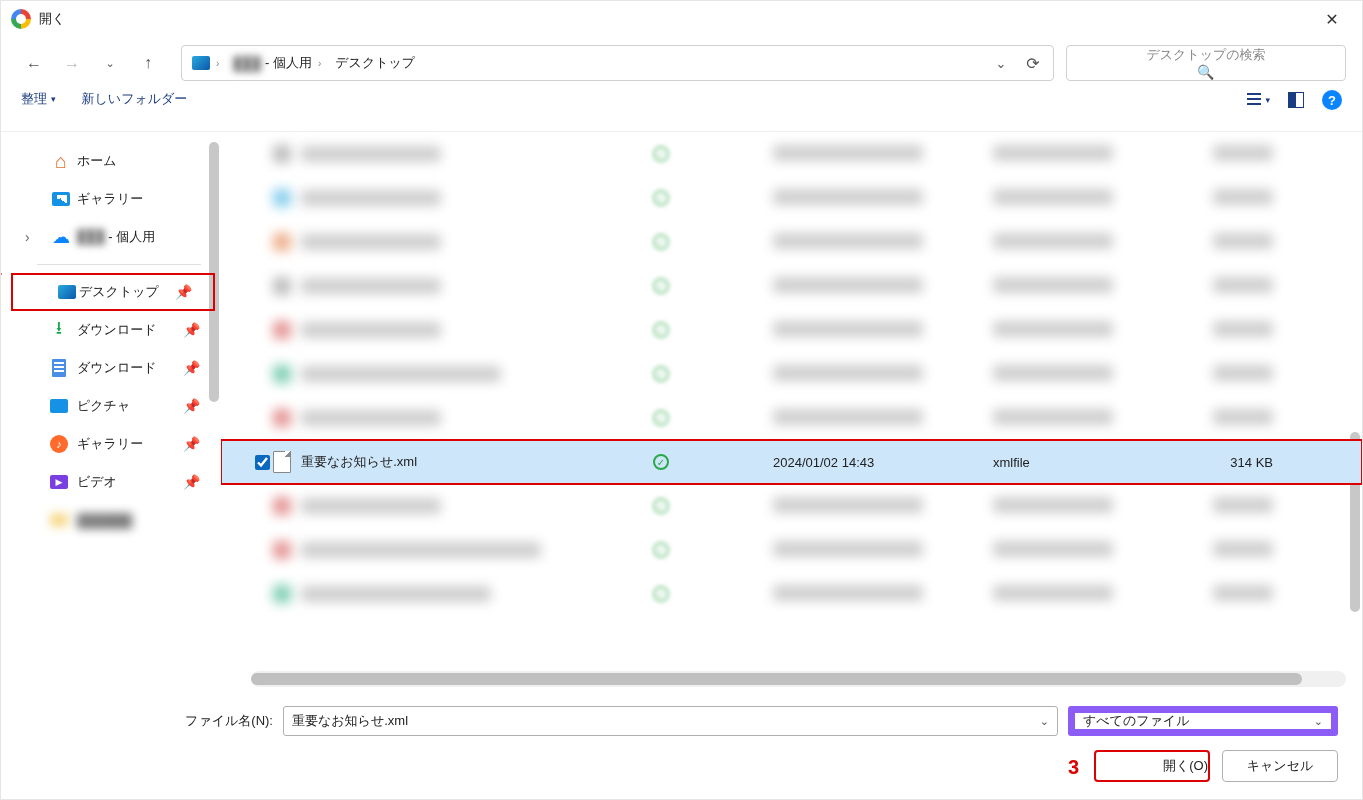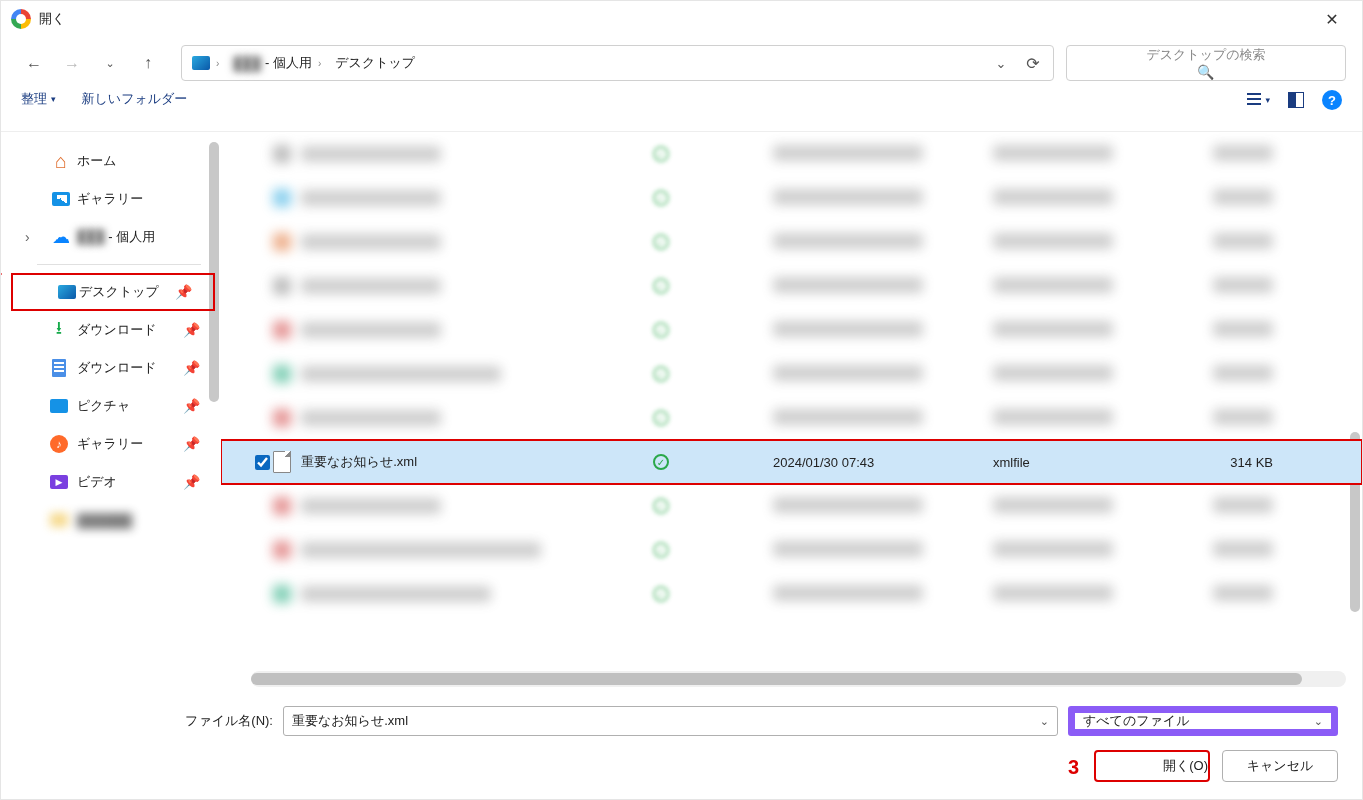--- a/index.html
+++ b/index.html
@@ -356,21 +356,21 @@
 
           <div class="row selected selected-box">
             <div class="cb"><input type="checkbox" checked="" style=""></div>
             <div class="c-name">
               <span class="file-ico"></span>
               <span>重要なお知らせ.xml</span>
             </div>
             <div class="c-status">
                 <span class="status-ok"></span>
               </div>
-            <div class="c-date">2024/01/30 07:43</div>
+            <div class="c-date">2024/01/02 14:43</div>
             <div class="c-type">xmlfile</div>
             <div class="c-size">314 KB</div>
           </div>
         </div>
 
         <div class="row blurred">
           <div class="cb"></div>
           <div class="c-name">
               <span class="blur-icon bi7"></span>
               <span class="blur-block bb-name"></span>

